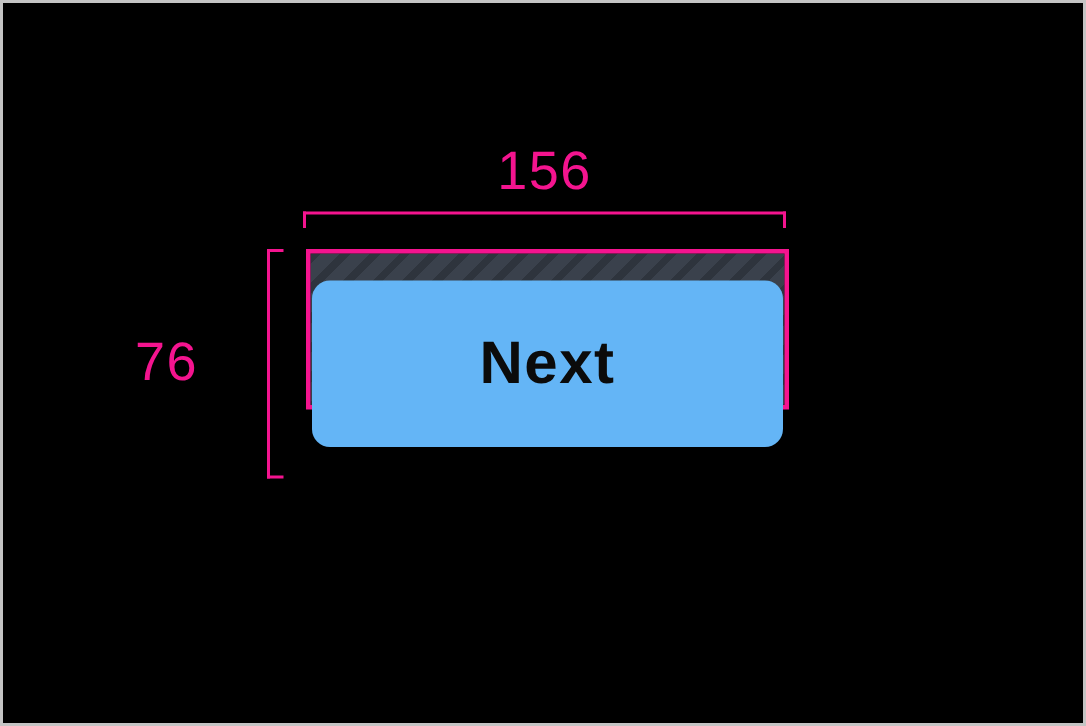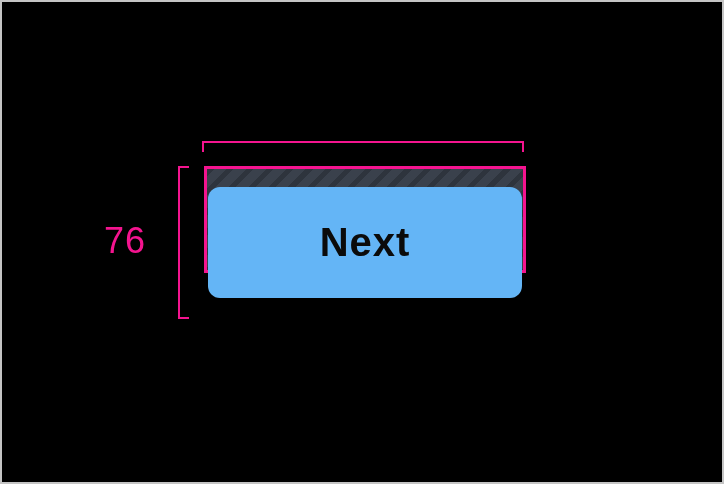--- a/index.html
+++ b/index.html
@@ -30,21 +30,21 @@
   .dim-label.width {
     left: 200px;
     top: 92px;
     width: 322px;
     text-align: center;
   }
   .dim-label.height {
     left: 88px;
     top: 219px;
     width: 70px;
-    text-align: center;
+    text-align: left;
   }
 
   .bracket-h {
     position: absolute;
     left: 200px;
     top: 139px;
     width: 322px;
     height: 11px;
     box-sizing: border-box;
     border-top: 2px solid var(--pink, #f4148f);
@@ -102,20 +102,21 @@
     letter-spacing: 1px;
     padding: 0;
     cursor: pointer;
   }
 </style>
 </head>
 <body>
 
 <div class="canvas">
 
+  <div class="dim-label width">156</div>
   <div class="bracket-h"></div>
 
   <div class="dim-label height">76</div>
   <div class="bracket-v"></div>
 
   <div class="touch-target">
 
     <button class="next-button">
       <span>Next</span>
     </button>

